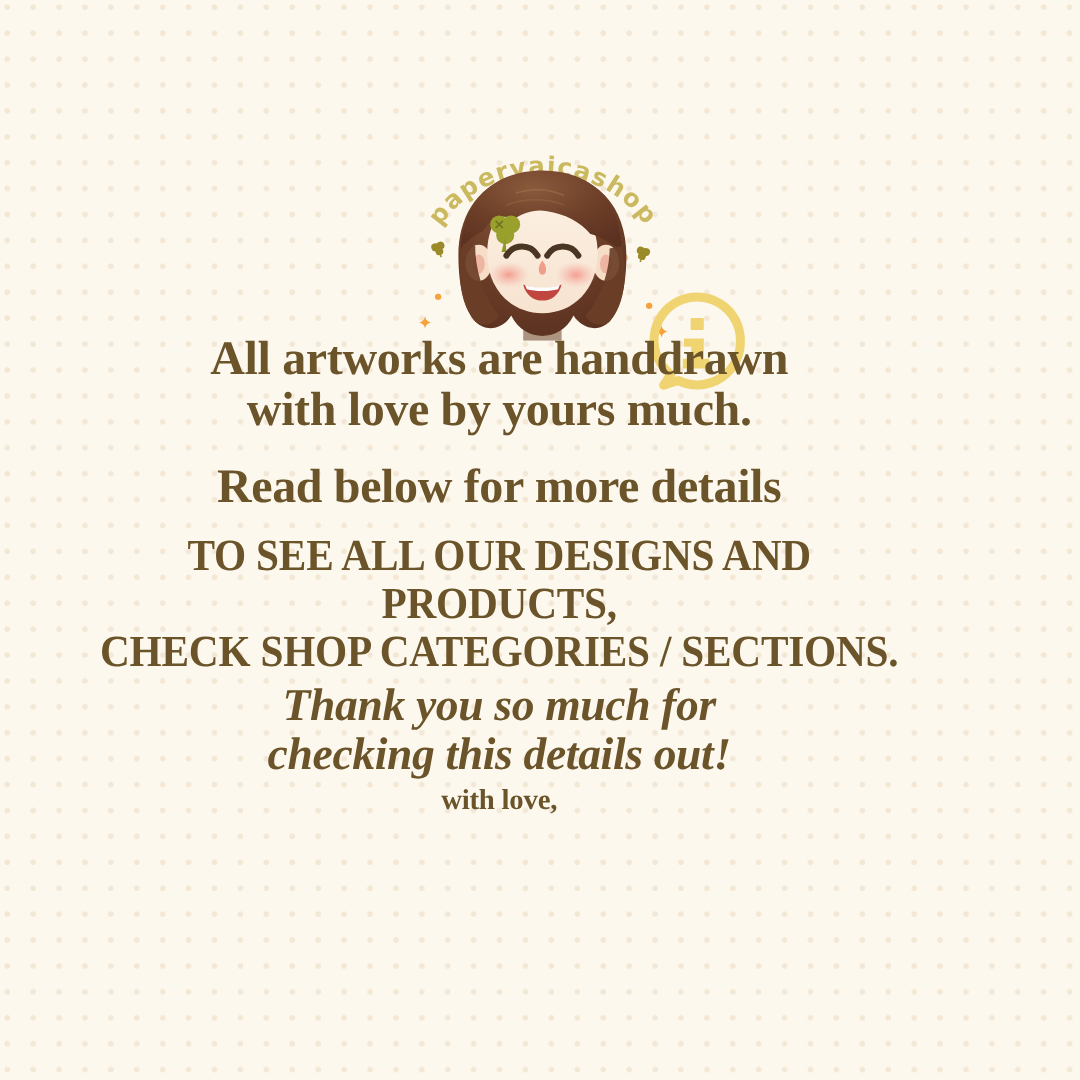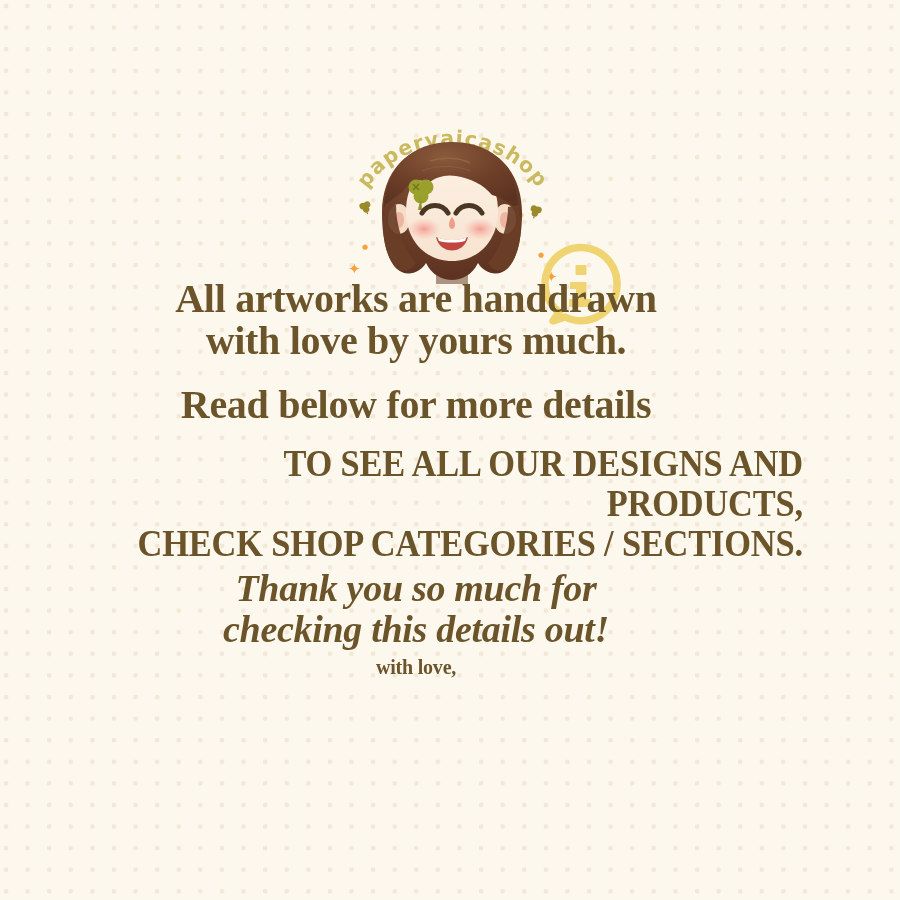--- a/index.html
+++ b/index.html
@@ -120,34 +120,34 @@
 
   
   .b1 { margin-bottom: 22px; }
   .b1 .line { font-size: 40px; line-height: 42px; letter-spacing: -0.3px; }
 
   
   .b2 { margin-bottom: 19px; margin-top: 12px; }
   .b2 .line { font-size: 40px; line-height: 41px; letter-spacing: -0.3px; }
 
   
-  .b3 { margin-bottom: 4px; text-align: right; }
+  .b3 { margin-bottom: 4px; }
   .b3 .line {
     font-size: 37px;
     line-height: 40px;
     letter-spacing: -0.2px;
     transform: scaleX(0.93);
   }
 
   
   .b4 { margin-bottom: 2px; }
   .b4 .line { font-size: 38px; line-height: 41px; letter-spacing: -0.3px; font-style: italic; }
 
   
-  .b5 .line { font-size: 20px; line-height: 31px; letter-spacing: -0.2px; }
+  .b5 .line { font-size: 24px; line-height: 31px; letter-spacing: -0.2px; }
 </style>
 </head>
 <body>
 
 <div id="canvas">
 
   <div class="header-block">
 
     <div class="logo-wrap">
 

